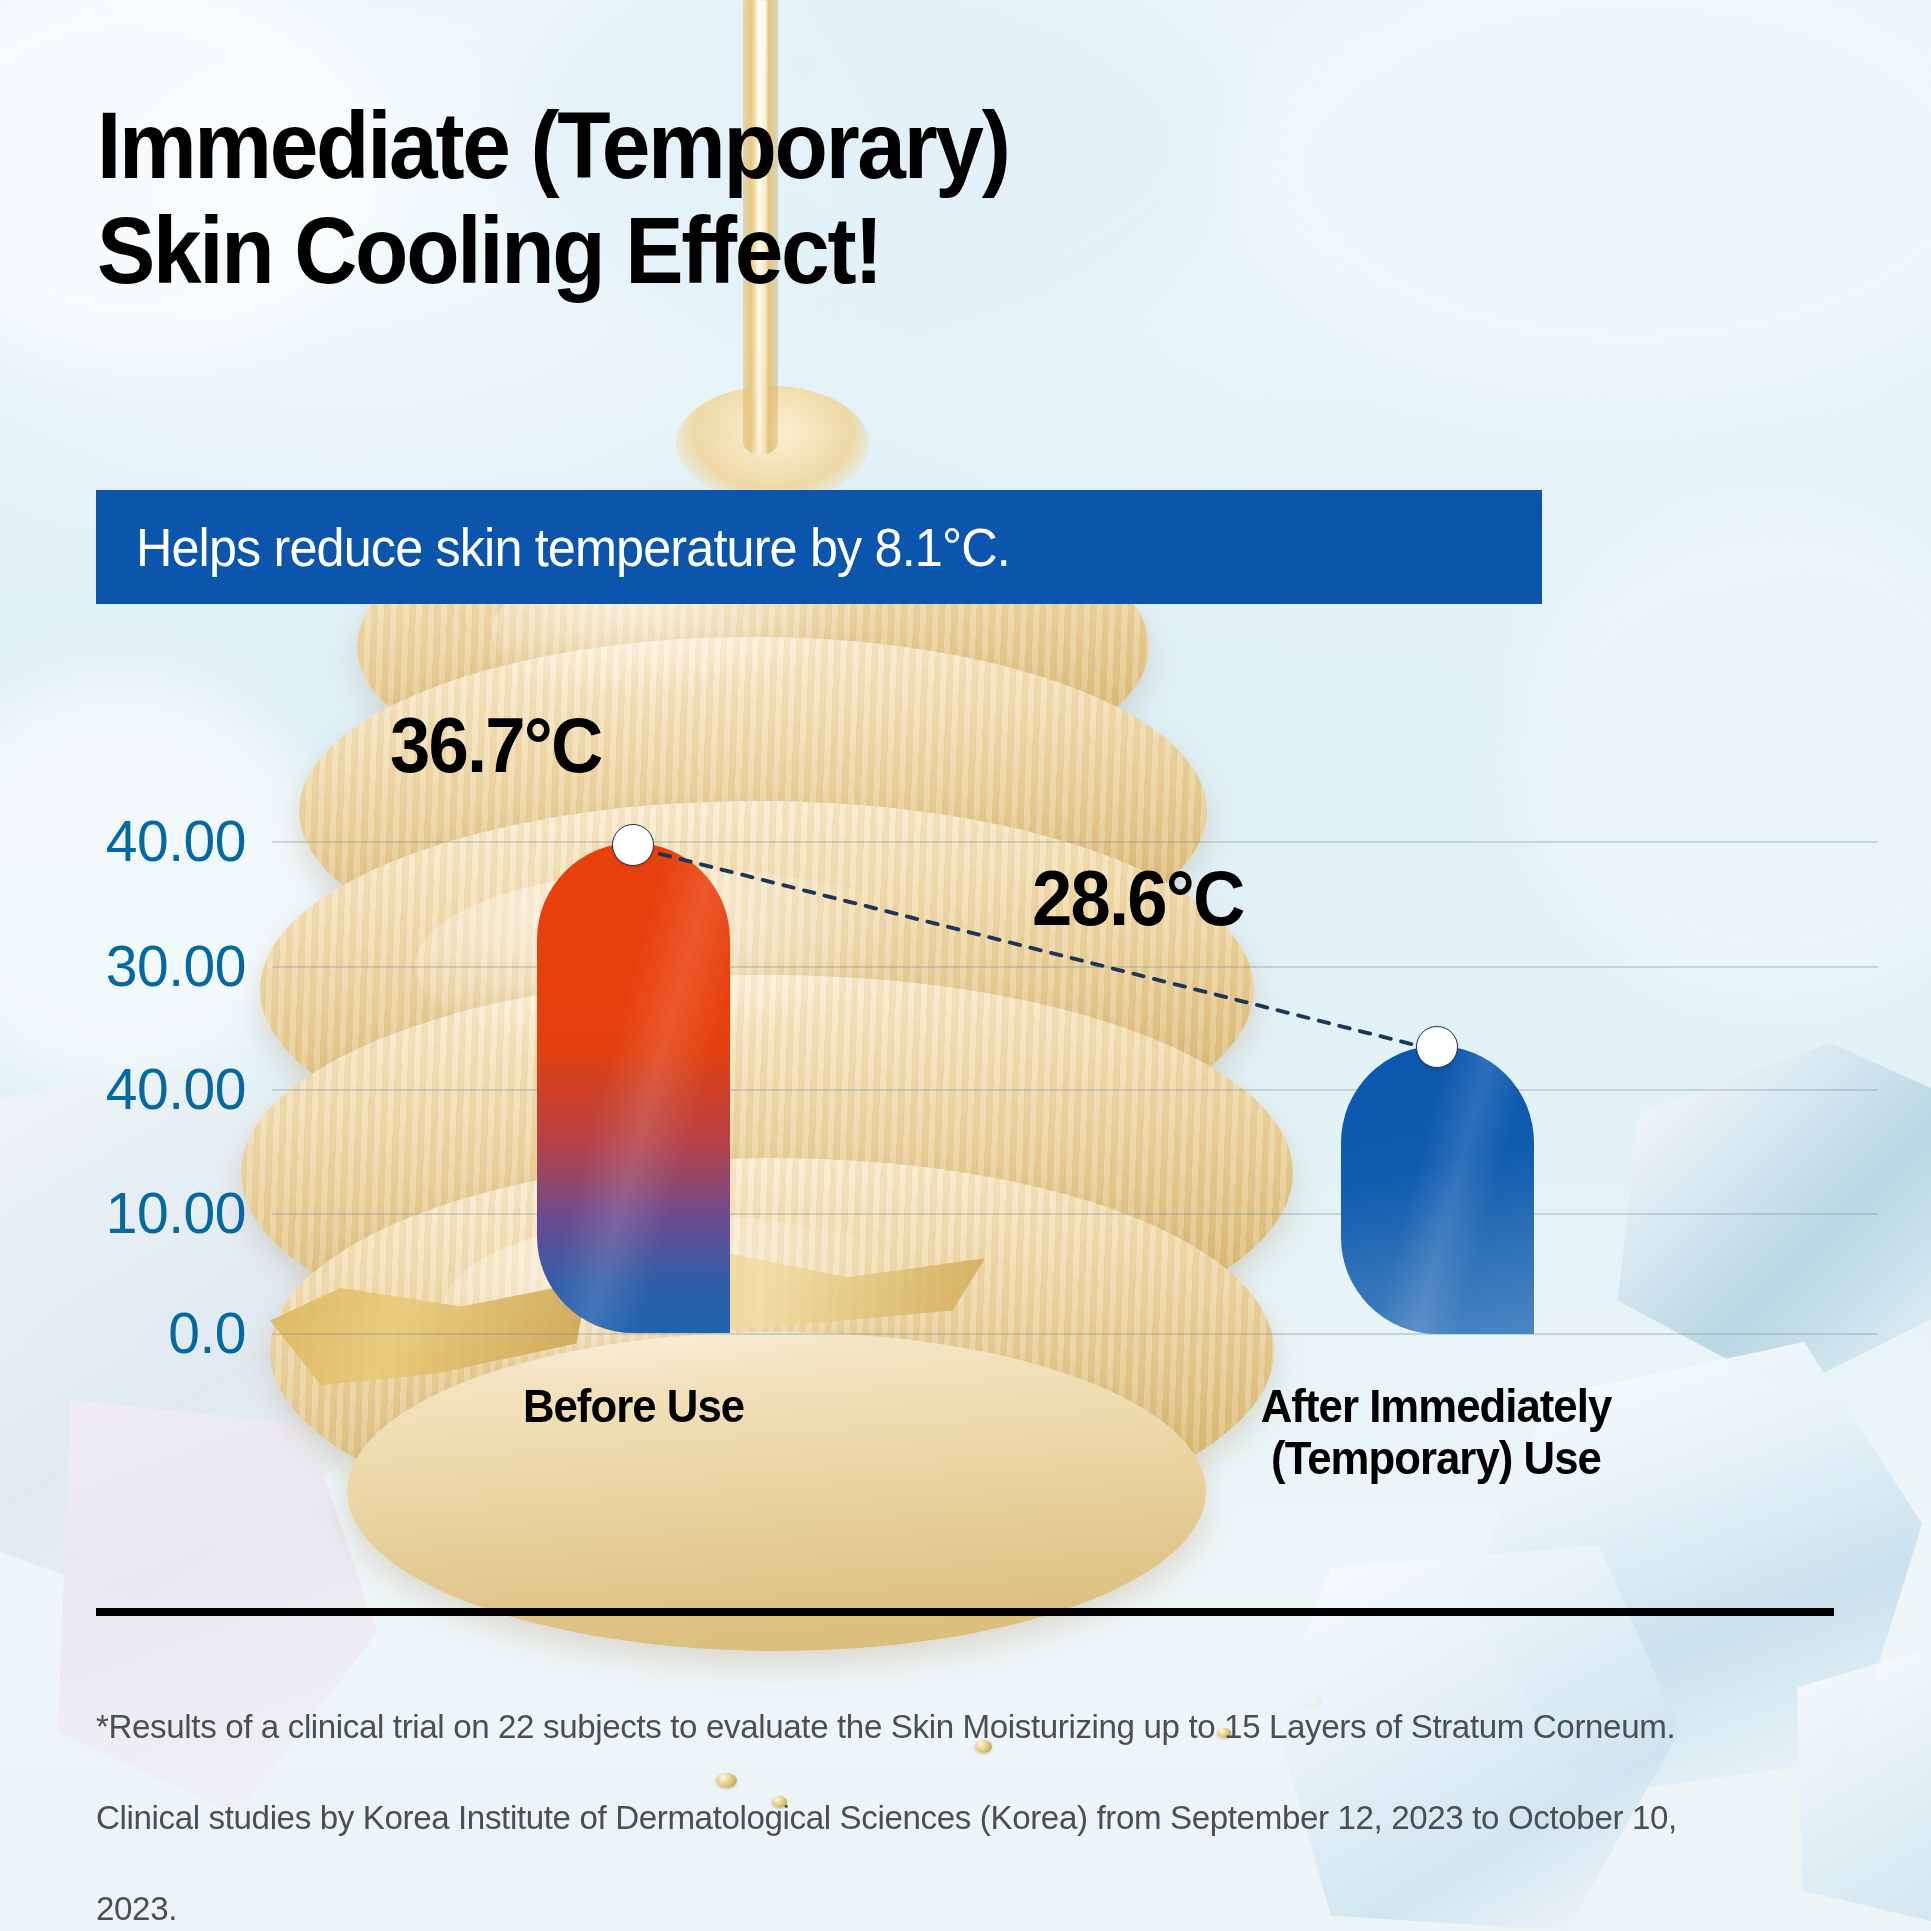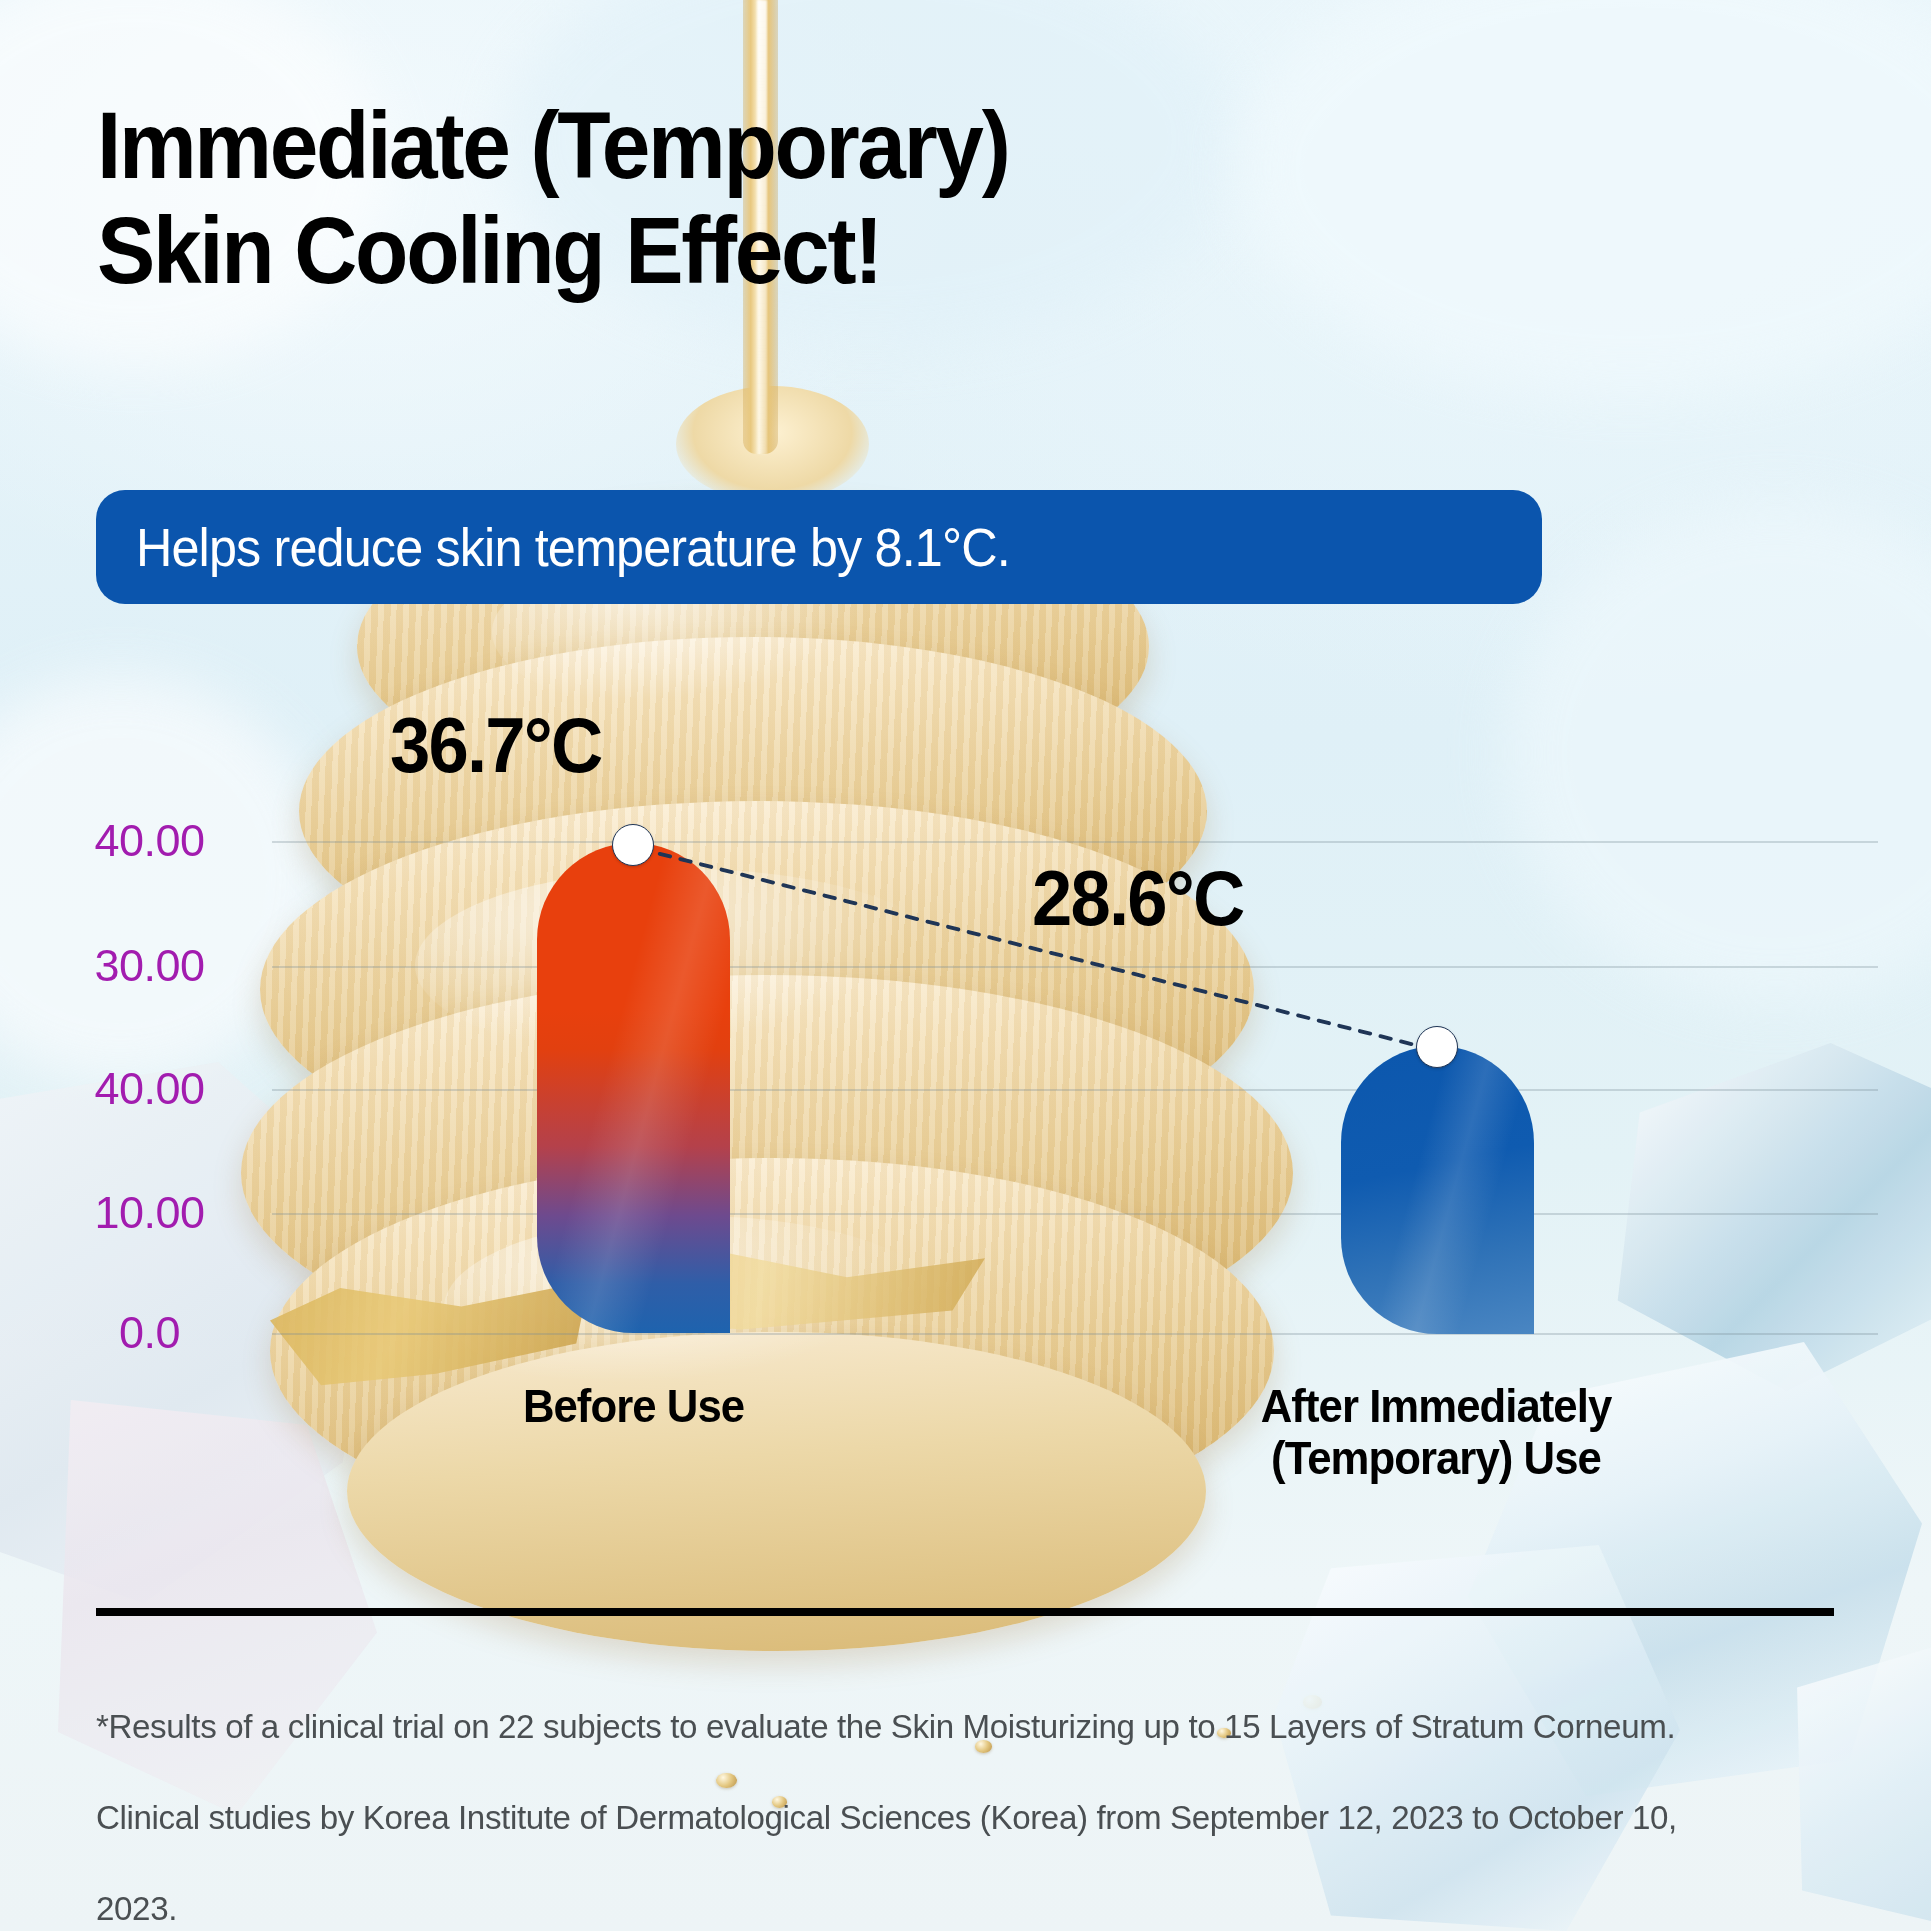--- a/index.html
+++ b/index.html
@@ -143,39 +143,39 @@
     font-size:94px; line-height:1.12;
     font-weight:700; letter-spacing:-2.5px;
     color:#000; transform:scaleX(.93); transform-origin:left top;
     white-space:pre-line;
   }
 
   .banner{
     position:absolute; left:96px; top:490px;
     width:1446px; height:114px;
     background:#0b55ad;
-    display:flex; align-items:center;border-radius:29px;
+    display:flex; align-items:center;
   }
   .banner-text{
     color:#fff; font-size:53px; font-weight:400;
     letter-spacing:-0.9px; padding-left:42px;
     transform:scaleX(.95); transform-origin:left center;
     white-space:nowrap;
   }
 
   
   .chart{ position:absolute; left:0; top:0; width:1931px; height:1931px; }
 
   .gridline{
     position:absolute; height:1.9px; left:272px; width:1606px;
     background:rgba(120,140,150,.30);
   }
   .ytick{
     position:absolute; right:1685px; width:193px;
-    text-align:center; color:#a21caf; font-size:45px;
+    text-align:right; color:#0369a1; font-size:57px;
     letter-spacing:-0.5px; transform:translateY(-50%);
   }
 
   .bar{ position:absolute; overflow:hidden; }
   .bar-a{
     left:537px; top:843px; width:193px; height:490px;
     border-radius:97px 97px 0 97px;
     background:linear-gradient(180deg,
        #e8400d 0%, #e8400d 34%, #e2400f 42%,
        #b4414b 62%, #6e4a8e 76%, #2f5ea8 90%, #1e63ae 100%);

